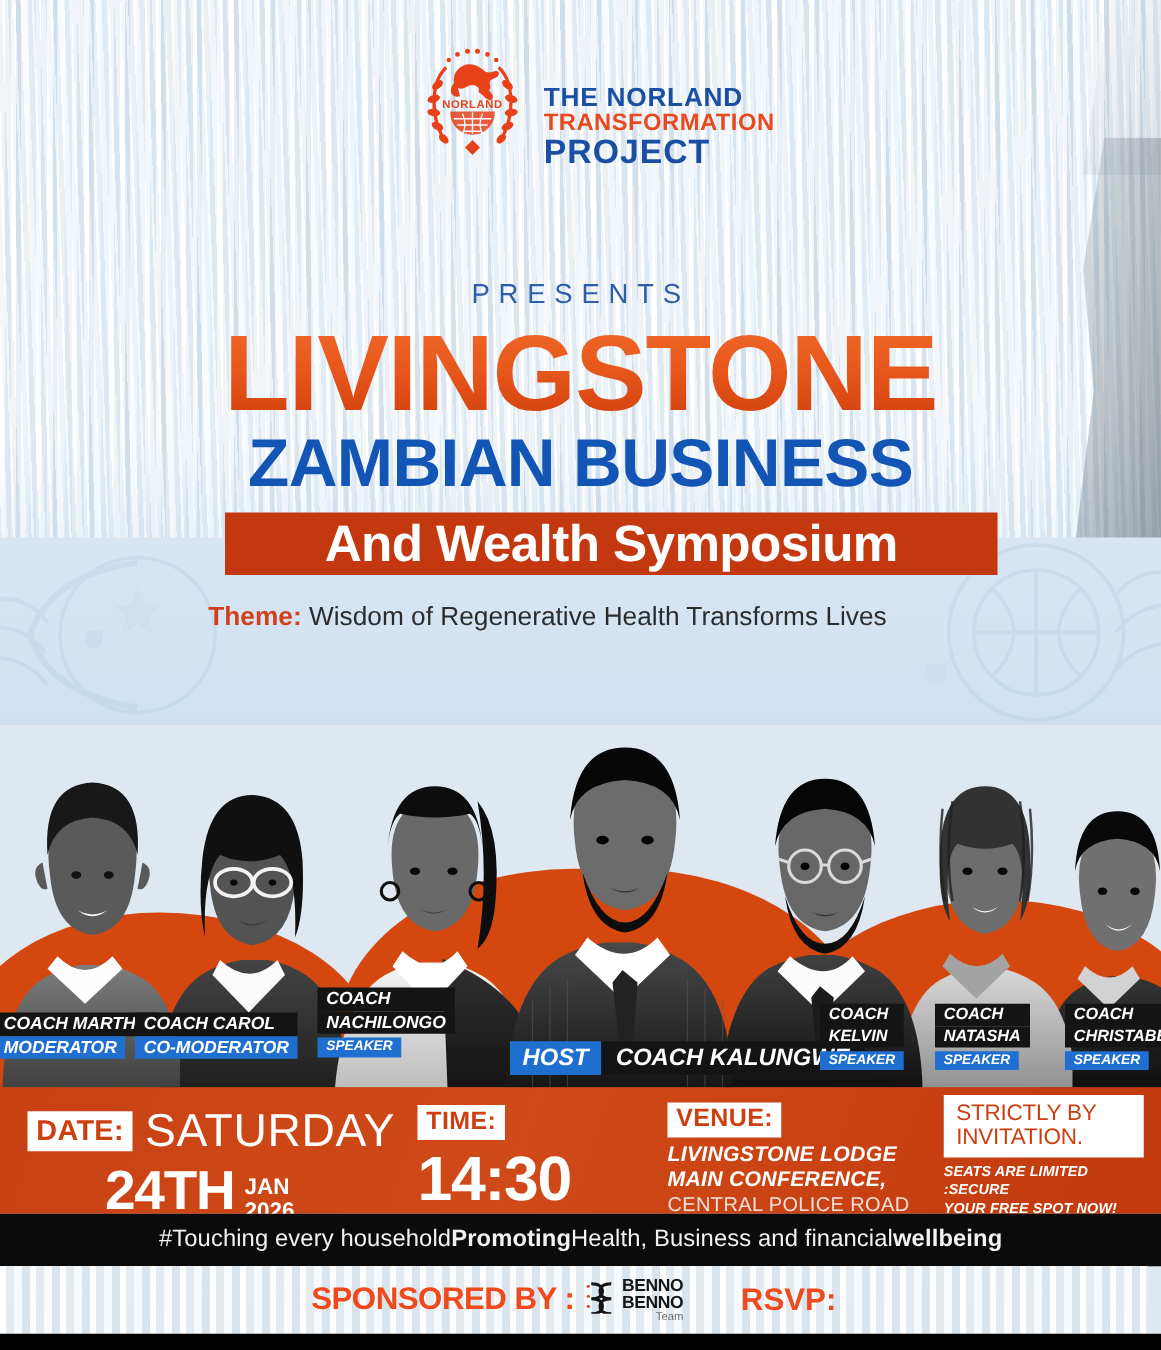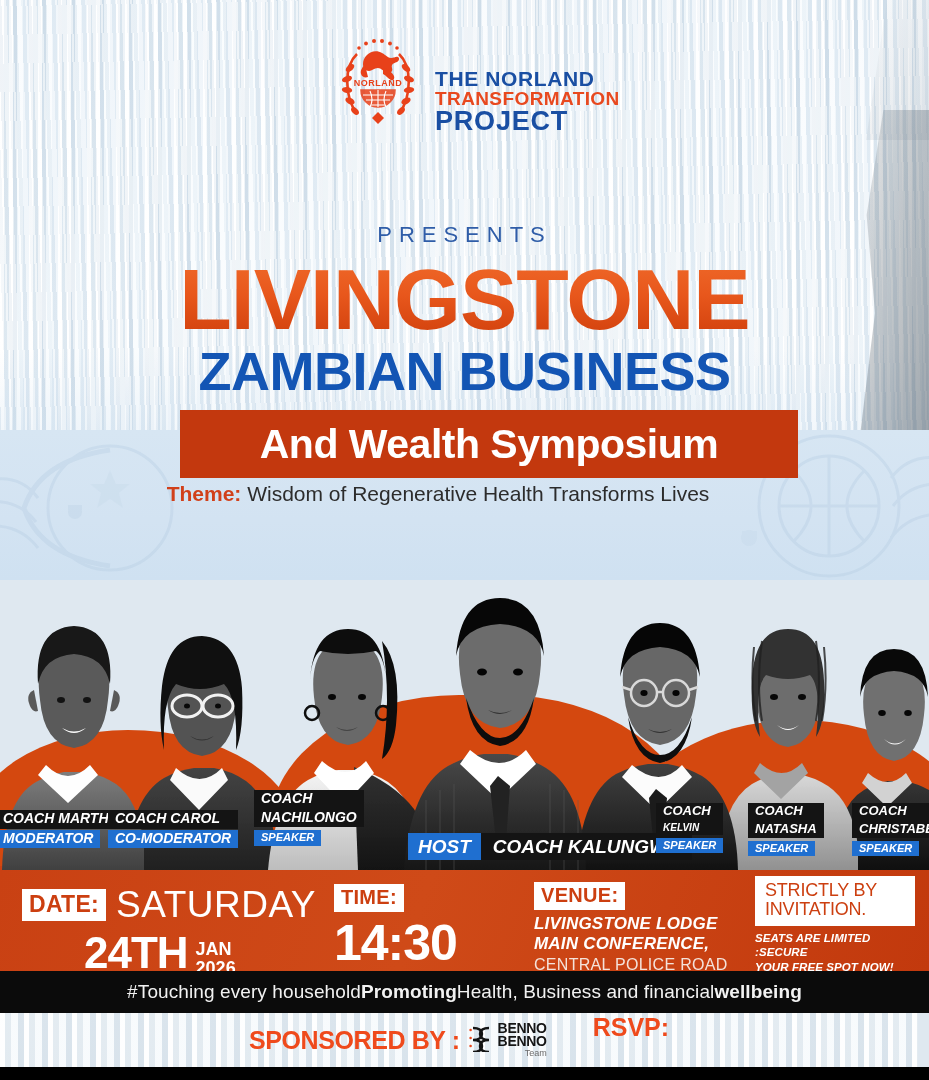--- a/index.html
+++ b/index.html
@@ -89,21 +89,21 @@
     -webkit-background-clip:text; background-clip:text;
     color:transparent; -webkit-text-fill-color:transparent;
   }
   .title-sub{
     position:absolute; top:344px; left:0; width:929px;
     text-align:center;
     font-size:54px; font-weight:bold; letter-spacing:-.5px; line-height:1;
     color:#1355b4;
   }
   .banner{
-    position:absolute; top:410px; left:180px; width:618px; height:68px;
+    position:absolute; top:410px; left:180px; width:618px; height:50px;
     background:#c3380e;
     display:flex; align-items:center; justify-content:center;
   }
   .banner-text{
     color:#fff; font-size:41px; font-weight:bold; letter-spacing:-.5px;
   }
   .theme-line{
     position:absolute; top:482px; left:0; width:828px;
     text-align:center; font-size:21px; color:#2c2c2c;padding-left:48px;
   }
@@ -204,21 +204,21 @@
   }
 
   
   .sponsor-bar{
     position:absolute; left:0; top:1013px; width:918px; height:54px;
     background:
       repeating-linear-gradient(90deg,
         rgba(255,255,255,0.95) 0 5px, rgba(226,234,240,0.9) 5px 11px,
         rgba(248,251,253,0.95) 11px 18px, rgba(214,225,234,0.85) 18px 24px),
       linear-gradient(to bottom,#f4f8fb,#e7eef4);
-    display:flex; justify-content:center; gap:46px;
+    display:flex; align-items:center; justify-content:center; gap:46px;
   }
   .sponsor-left{ display:flex; align-items:center; gap:9px; }
   .sponsor-label{ color:#ef4a1c; font-size:25px; font-weight:bold; letter-spacing:-.4px; }
   .benno{ display:flex; align-items:center; gap:3px; }
   .benno-words{ line-height:.94; }
   .benno-words .bw{ font-size:14px; font-weight:bold; color:#151515; letter-spacing:-.3px; display:block; }
   .benno-words .bt{ font-size:9px; color:#6b6b6b; display:block; text-align:right; margin-top:1px; }
   .rsvp{ display:flex; align-items:baseline; gap:7px; }
   .rsvp-label{ color:#ef4a1c; font-size:25px; font-weight:bold; }
   .rsvp-num{ color:#151515; font-size:25px; font-weight:bold; letter-spacing:-.3px; }
@@ -521,21 +521,21 @@
       <span class="rl" style="font-size:11px;">SPEAKER</span>
     </div>
 
     <div class="tag tag-host" style="left:408px; top:288px;">
       <span class="rl">HOST</span>
       <span class="nm">COACH KALUNGWE</span>
     </div>
 
     <div class="tag" style="left:656px; top:258px;">
       <span class="nm nm-blk" style="font-size:13px;">COACH</span>
-      <span class="nm nm-blk" style="font-size:10px;">KELVIN</span>
+      <span class="nm nm-blk" style="font-size:13px;">KELVIN</span>
       <span class="rl" style="font-size:11px;">SPEAKER</span>
     </div>
 
     <div class="tag" style="left:748px; top:258px;">
       <span class="nm nm-blk" style="font-size:13px;">COACH</span>
       <span class="nm nm-blk" style="font-size:13px;">NATASHA</span>
       <span class="rl" style="font-size:11px;">SPEAKER</span>
     </div>
 
     <div class="tag" style="left:852px; top:258px;">

